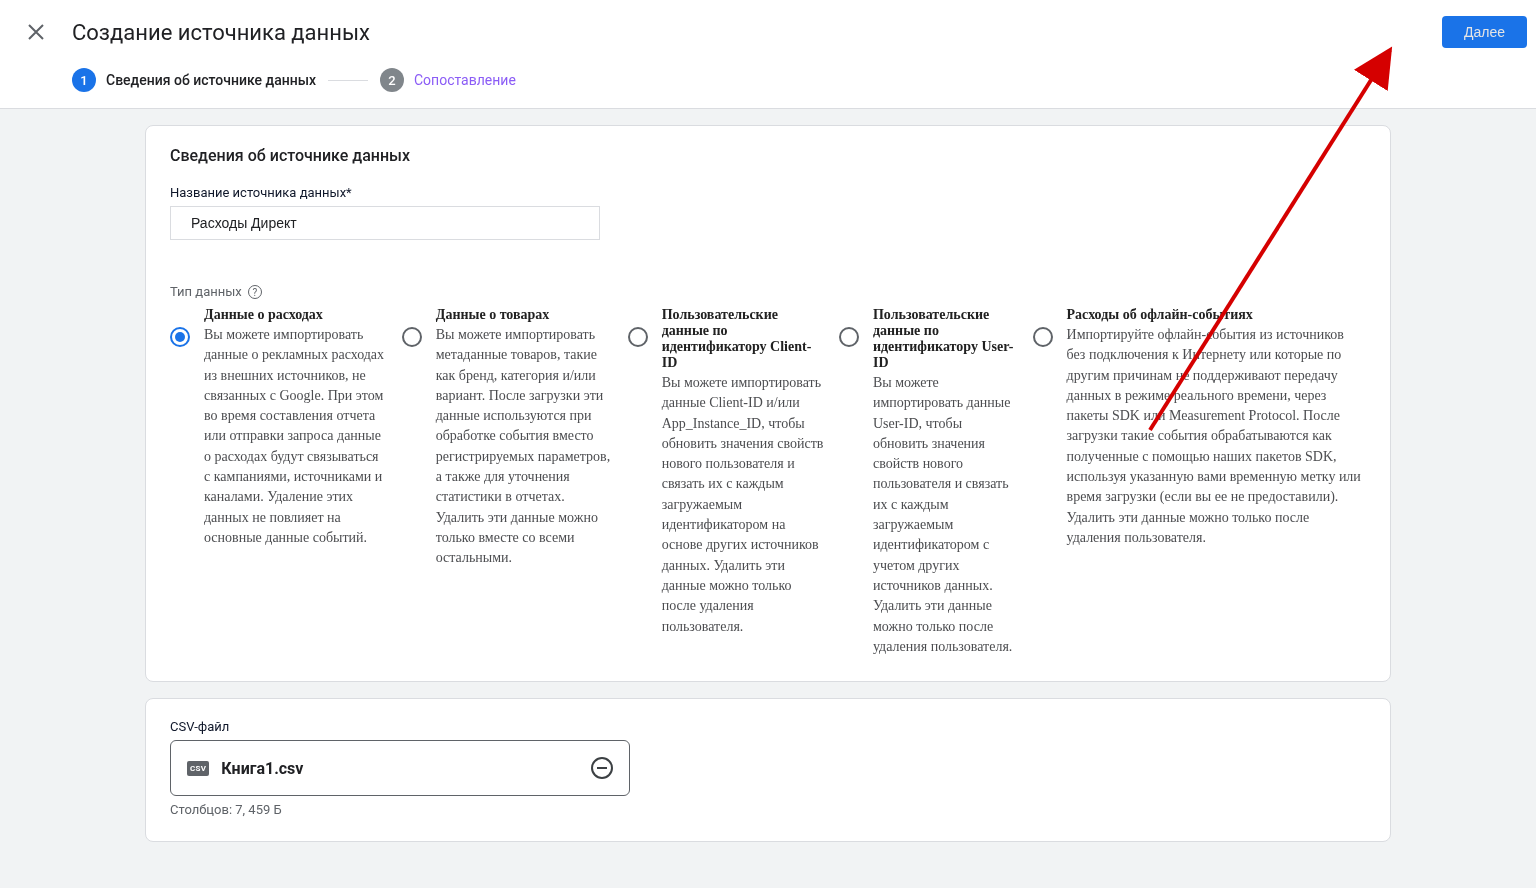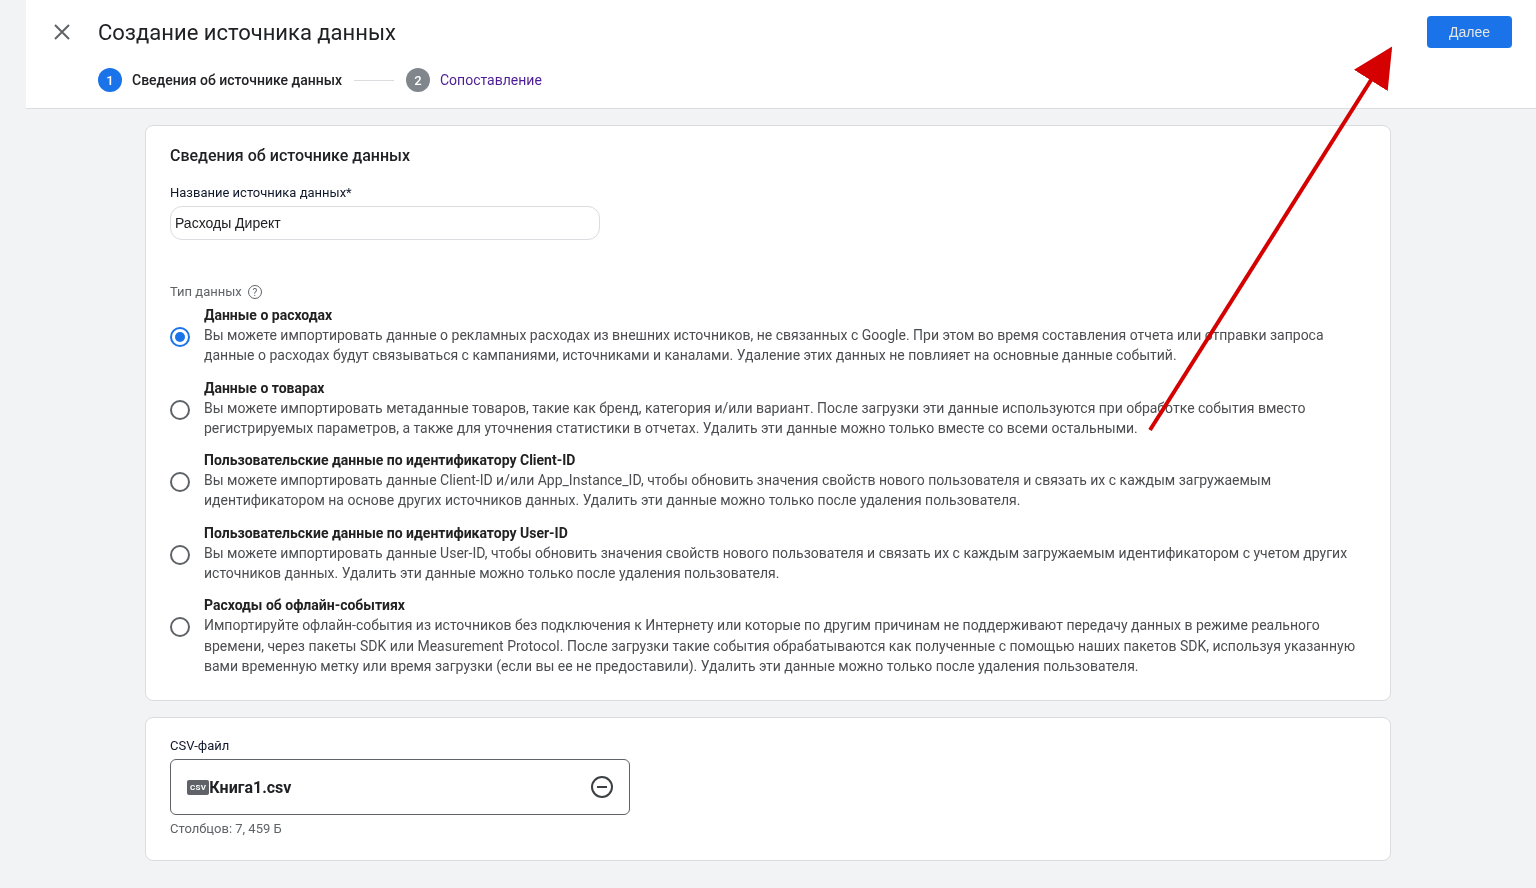--- a/index.html
+++ b/index.html
@@ -5,22 +5,21 @@
   * { box-sizing: border-box; margin: 0; padding: 0; }
   body {
     font-family: "Google Sans", Roboto, Arial, sans-serif;
     background: #f1f3f4;
     color: #202124;
     font-size: 14px;
   }
   .header {
     background: #fff;
     border-bottom: 1px solid #dadce0;
-    padding: 16px 24px 0 24px;
-    margin-left: 26px;
+    padding: 16px 9px 0 24px;
   }
   .header-top {
     display: flex;
     align-items: center;
     justify-content: space-between;
     padding-bottom: 12px;
   }
   .header-left { display: flex; align-items: center; gap: 24px; }
   .close-x {
     width: 24px; height: 24px;
@@ -45,21 +44,21 @@
   .step { display: flex; align-items: center; gap: 10px; }
   .step-circle {
     width: 24px; height: 24px; border-radius: 50%;
     display: flex; align-items: center; justify-content: center;
     font-size: 13px; font-weight: 500;
   }
   .step-circle.active { background: #1a73e8; color: #fff; }
   .step-circle.inactive { background: #80868b; color: #fff; }
   .step-label { font-size: 14px; }
   .step-label.active { color: #202124; font-weight: 500; }
-  .step-label.inactive { color: #4c1d95; }
+  .step-label.inactive { color: #8b5cf6; }
   .step-connector {
     width: 40px; height: 1px; background: #dadce0; margin: 0 12px;
   }
   .content {
     max-width: 1262px;
     margin: 16px auto;
     padding: 0 8px;
   }
   .card {
     background: #fff;
@@ -69,35 +68,35 @@
     margin-bottom: 16px;
   }
   .card-title {
     font-size: 16px; font-weight: 500; color: #202124;
     margin-bottom: 20px;
   }
   .field-label {
     font-size: 13px; color: #0f172a; margin-bottom: 6px;
   }
   .text-input {
-    border: 1px solid #dadce0; border-radius: 12px;
-    padding: 8px 4px; font-size: 14px; color: #202124;
+    border: 1px solid #dadce0; border-radius: 0;
+    padding: 8px 20px; font-size: 14px; color: #202124;
     width: 430px; outline: none;
   }
   .section-label {
     font-size: 13px; color: #5f6368; margin-top: 44px; margin-bottom: 8px;
     display: flex; align-items: flex-end; gap: 6px;
   }
   .help-icon {
     width: 14px; height: 14px; border: 1.5px solid #5f6368;
     border-radius: 50%; display: inline-flex;
     align-items: center; justify-content: center;
     font-size: 10px; color: #5f6368;
   }
-  .radio-group { display: flex; flex-direction: column; gap: 14px; }
+  .radio-group { display: flex; gap: 14px; font-family: Liberation Serif, serif; }
   .radio-option { display: flex; gap: 14px; align-items: flex-start; }
   .radio-circle {
     width: 20px; height: 20px; border-radius: 50%;
     border: 2px solid #5f6368; flex-shrink: 0;
     margin-top: 20px;
     display: flex; align-items: center; justify-content: center;
     cursor: pointer;
   }
   .radio-circle.selected { border-color: #1a73e8; }
   .radio-dot {
@@ -108,21 +107,21 @@
   .radio-title {
     font-size: 14px; font-weight: 700; color: #212121;
     margin-bottom: 2px;
   }
   .radio-desc {
     font-size: 14px; color: #4c4d50; line-height: 1.45;
   }
   .file-chip {
     border: 1px solid #5f6368; border-radius: 6px;
     padding: 16px 16px; width: 460px;
-    display: flex; align-items: center; gap: 0;
+    display: flex; align-items: center; gap: 12px;
     margin-top: 6px;
   }
   .csv-badge {
     background: #5f6368; color: #fff;
     font-size: 8px; font-weight: 700;
     padding: 3px 3px; border-radius: 2px;
     letter-spacing: 0.3px;
   }
   .file-name { font-size: 16px; font-weight: 700; color: #202124; flex: 1; }
   .remove-circle {

